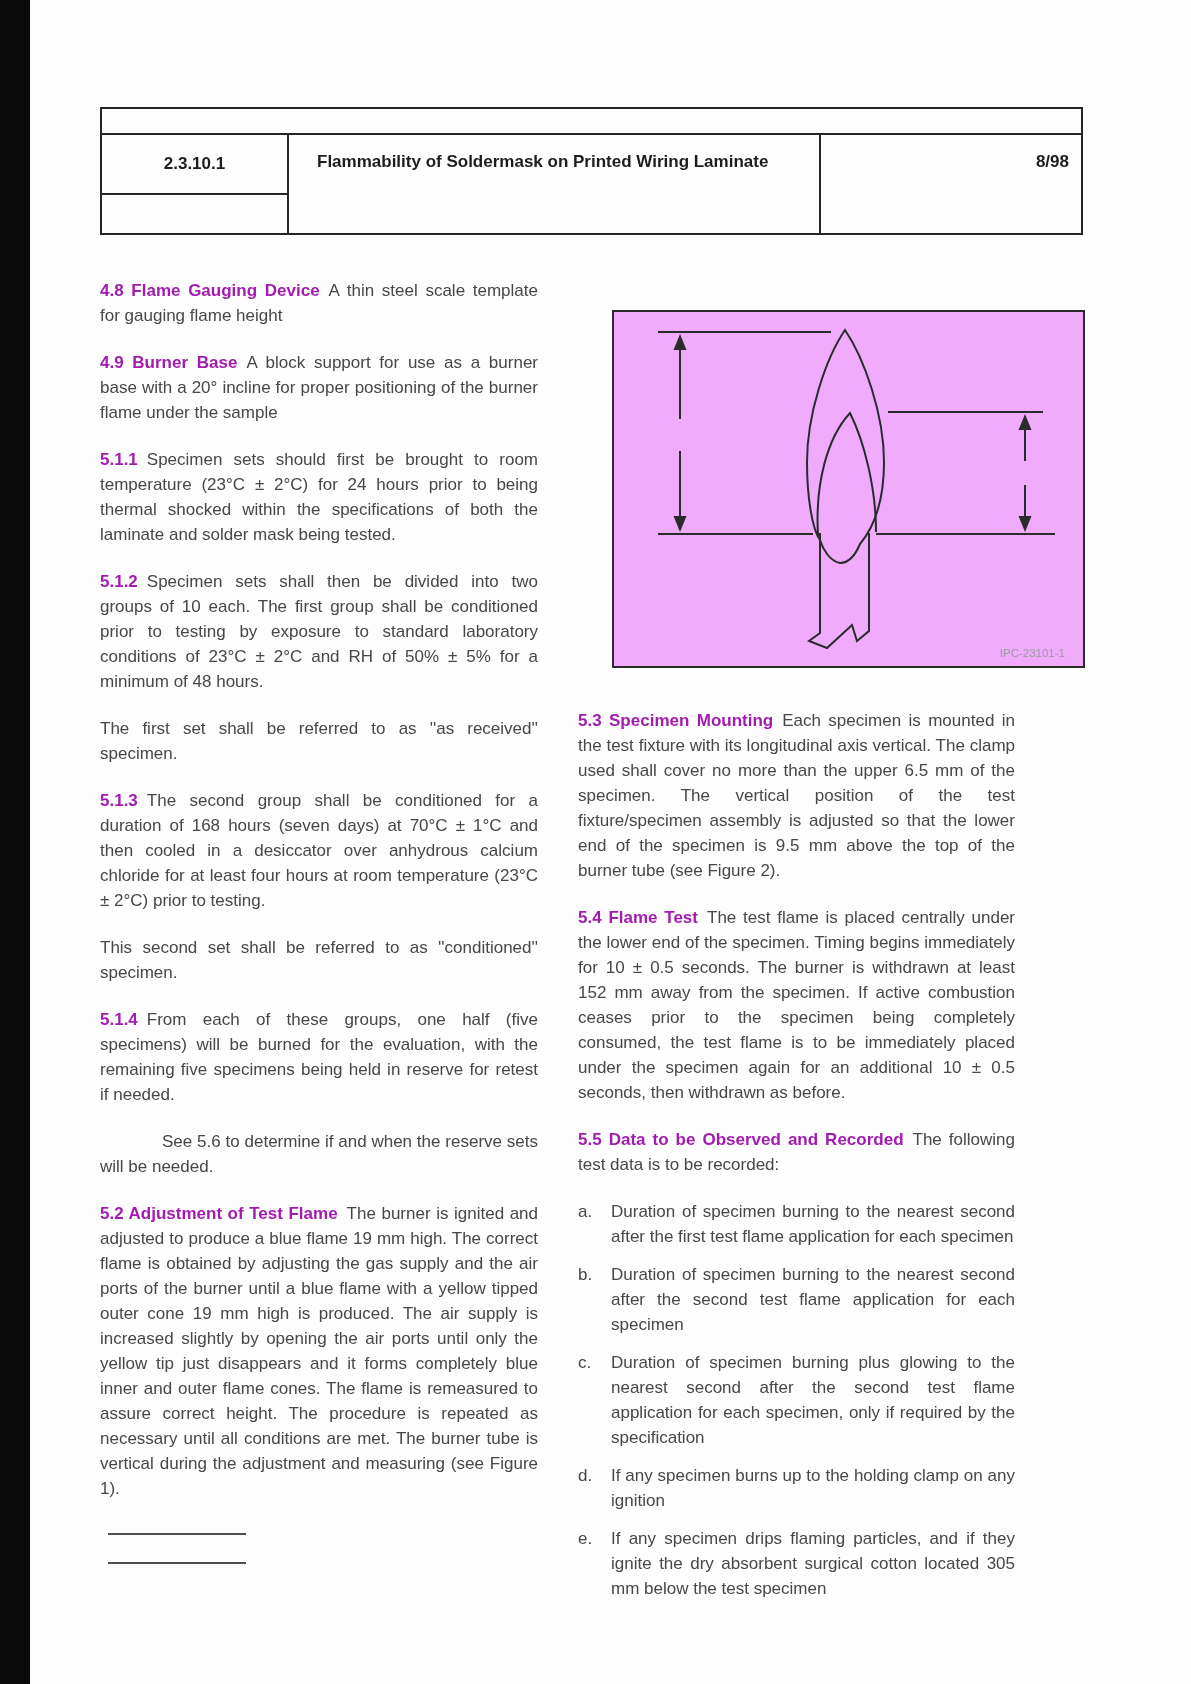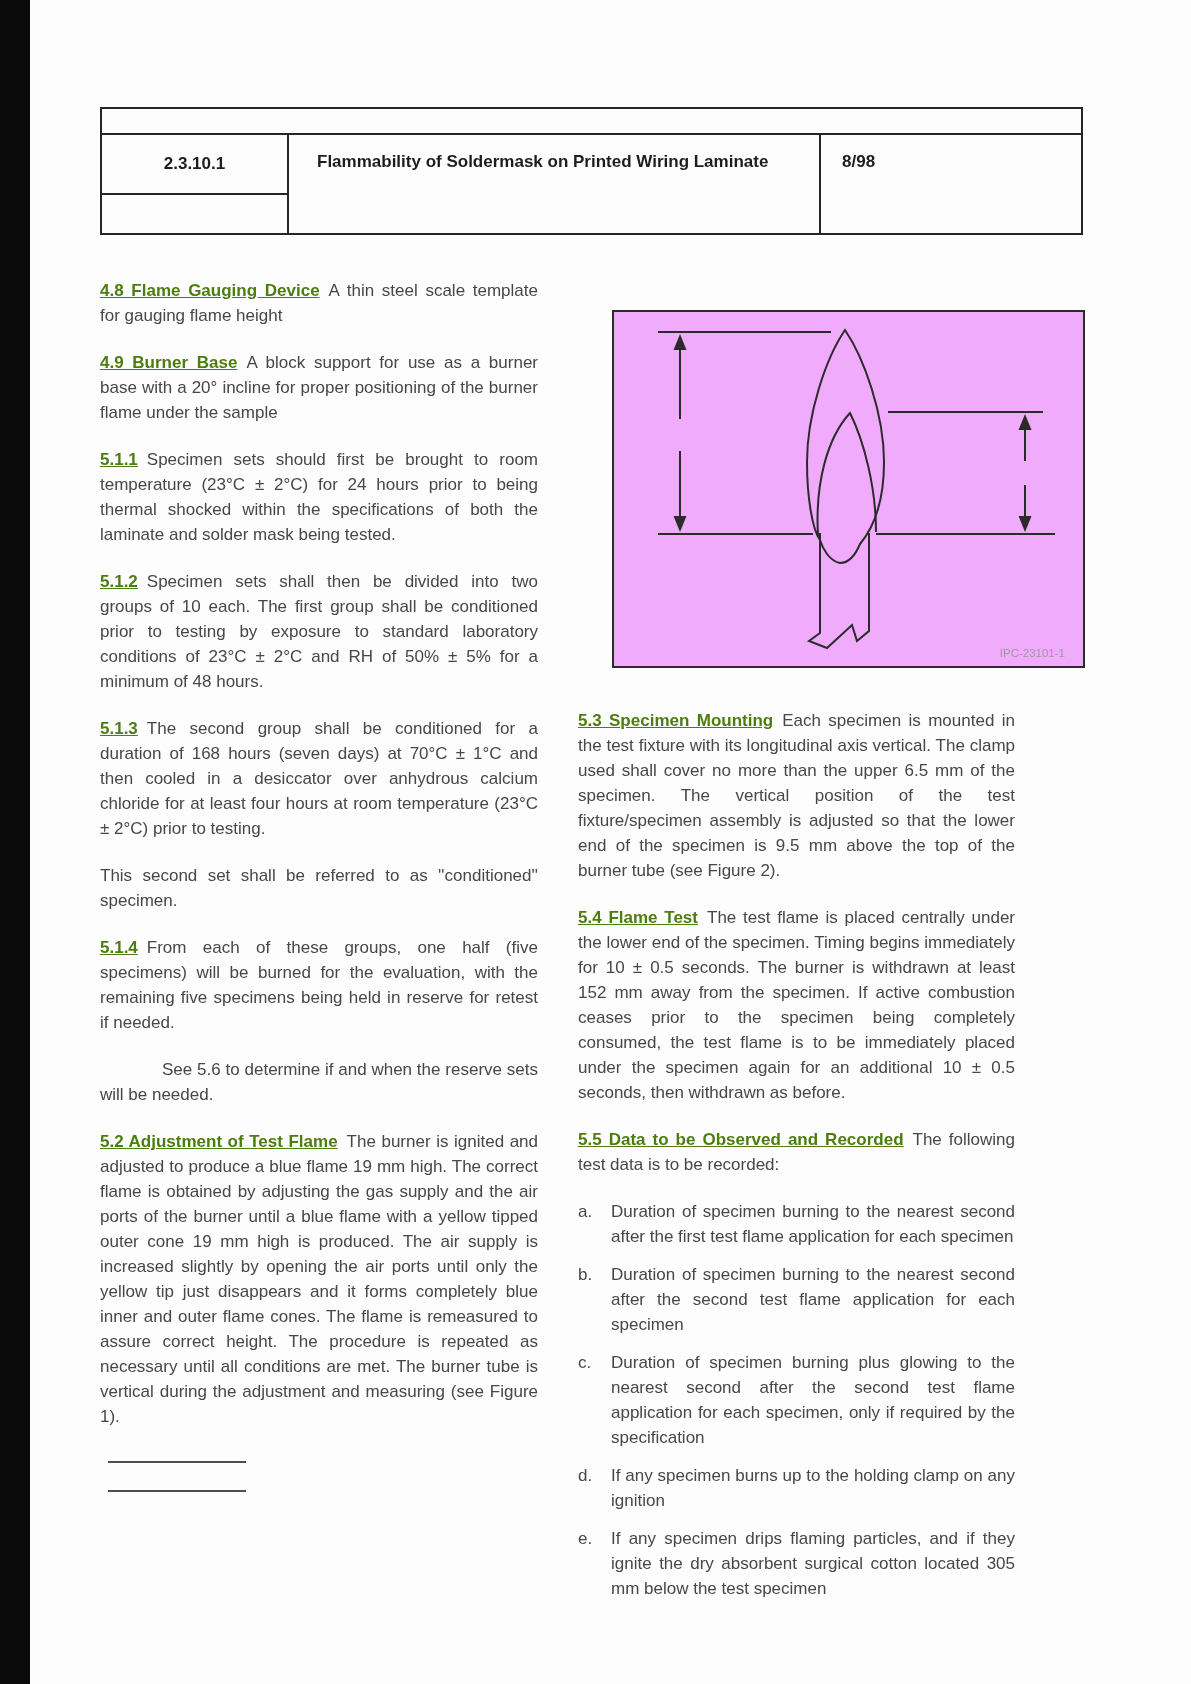--- a/index.html
+++ b/index.html
@@ -14,29 +14,29 @@
   .header-table{
     position:absolute;left:100px;top:107px;width:983px;height:128px;
     border:2px solid #262626;box-sizing:border-box;background:#fdfdfd;
   }
   .ht-top{height:26px;border-bottom:2px solid #262626;box-sizing:border-box;}
   .ht-main{display:flex;height:98px;}
   .ht-c1{width:187px;border-right:2px solid #262626;box-sizing:border-box;}
   .ht-c1-sub{height:60px;border-bottom:2px solid #262626;box-sizing:border-box;
     display:flex;align-items:center;justify-content:center;}
   .ht-c2{flex:1;padding:17px 0 0 28px;box-sizing:border-box;}
-  .ht-c3{width:262px;border-left:2px solid #262626;box-sizing:border-box;padding:17px 0 0 21px;}
+  .ht-c3{width:262px;border-left:2px solid #262626;box-sizing:border-box;padding:17px 12px 0 21px;text-align:right;}
   .ht-text{font-weight:bold;color:#1d1d1d;font-size:17px;}
 
   
   .col{font-size:17px;line-height:25px;text-align:justify;}
   .col-left{position:absolute;left:100px;top:278px;width:438px;}
   .col-right{position:absolute;left:578px;top:708px;width:437px;}
   p.doc{margin:0 0 22px 0;}
-  .lead{font-weight:bold;color:#4d7c0f;margin-right:9px;text-decoration:underline;}
+  .lead{font-weight:bold;color:#a21caf;margin-right:9px;}
   p.indent{text-indent:62px;margin-top:20px;}
   .intro{margin-bottom:14px;}
 
   .li{display:flex;margin:0 0 13px 0;}
   .li-m{flex:0 0 33px;}
   .li-t{flex:1;text-align:justify;}
 
   .rule{border:none;border-top:2px solid #4e4e4e;width:138px;margin:32px 0 0 8px;}
   .rule + .rule{margin-top:27px;}
 
@@ -74,20 +74,23 @@
     <b class="lead">4.8 Flame Gauging Device</b><span>A thin steel scale template for gauging flame height</span>
   </p>
   <p class="doc">
     <b class="lead">4.9 Burner Base</b><span>A block support for use as a burner base with a 20° incline for proper positioning of the burner flame under the sample</span>
   </p>
   <p class="doc">
     <b class="lead">5.1.1</b><span>Specimen sets should first be brought to room temperature (23°C ± 2°C) for 24 hours prior to being thermal shocked within the specifications of both the laminate and solder mask being tested.</span>
   </p>
   <p class="doc">
     <b class="lead">5.1.2</b><span>Specimen sets shall then be divided into two groups of 10 each. The first group shall be conditioned prior to testing by exposure to standard laboratory conditions of 23°C ± 2°C and RH of 50% ± 5% for a minimum of 48 hours.</span>
+  </p>
+  <p class="doc">
+    <span>The first set shall be referred to as ''as received'' specimen.</span>
   </p>
   <p class="doc">
     <b class="lead">5.1.3</b><span>The second group shall be conditioned for a duration of 168 hours (seven days) at 70°C ± 1°C and then cooled in a desiccator over anhydrous calcium chloride for at least four hours at room temperature (23°C ± 2°C) prior to testing.</span>
   </p>
   <p class="doc">
     <span>This second set shall be referred to as ''conditioned'' specimen.</span>
   </p>
   <p class="doc">
     <b class="lead">5.1.4</b><span>From each of these groups, one half (five specimens) will be burned for the evaluation, with the remaining five specimens being held in reserve for retest if needed.</span>
   </p>

